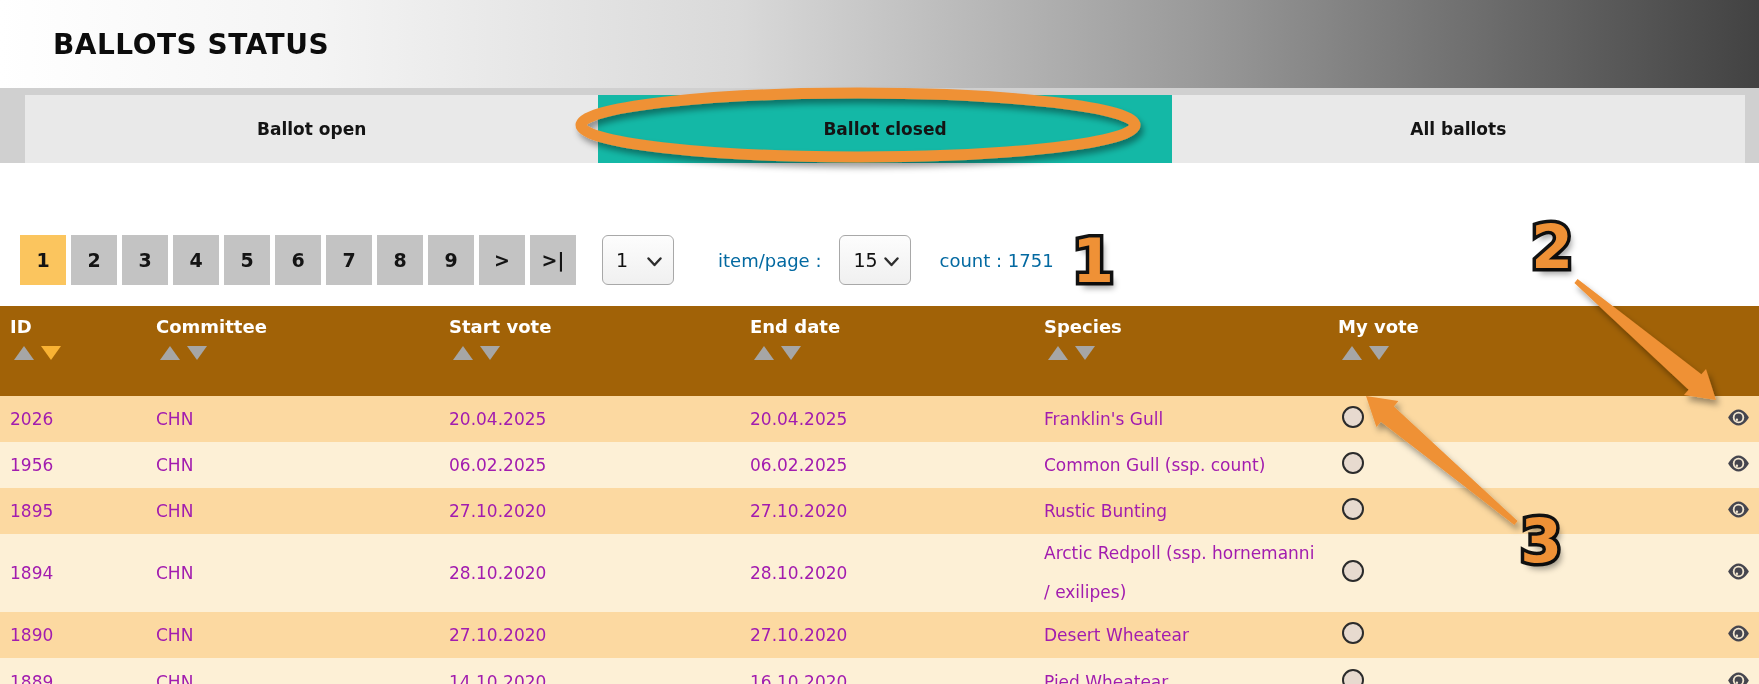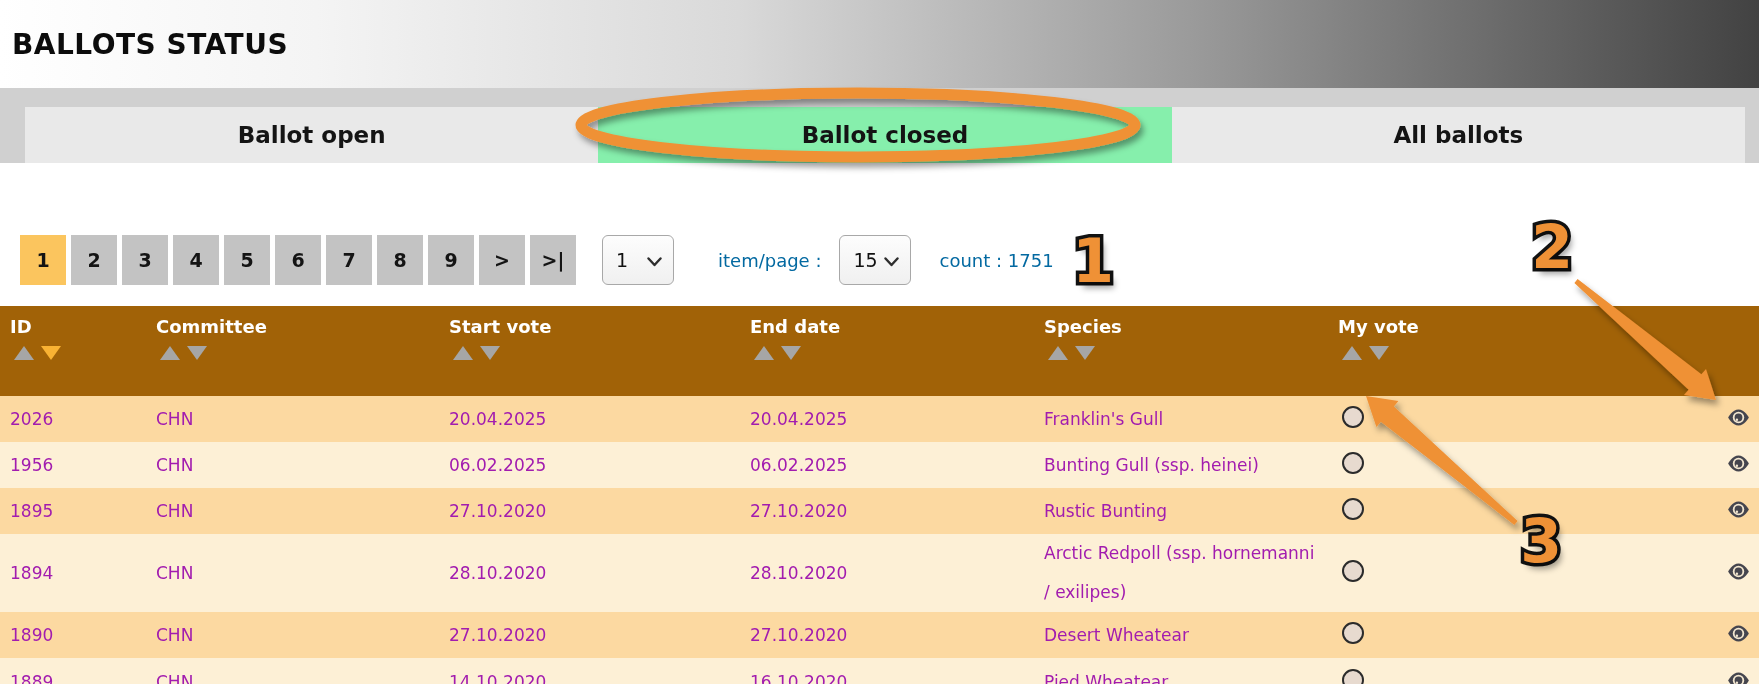--- a/index.html
+++ b/index.html
@@ -6,37 +6,37 @@
   body{
     width:1759px;height:684px;overflow:hidden;position:relative;
     background:#ffffff;
     font-family:"DejaVu Sans","Liberation Sans",sans-serif;
     color:#111;
   }
   
   .banner{
     height:88px;
     background:linear-gradient(90deg,#ffffff 0%,#f4f4f4 18%,#d9d9d9 42%,#9a9a9a 68%,#424242 100%);
-    display:flex;align-items:center;
+    display:flex;align-items:center;padding-left:41px;
   }
   .banner h1{
     margin:0 0 0 12px;font-size:28px;font-weight:bold;letter-spacing:.5px;color:#0c0c0c;
   }
   
   .tabbar{
     height:75px;background:#d0d0d0;
     display:flex;align-items:flex-end;
     padding:0 14px 0 25px;box-sizing:border-box;
   }
   .tab{
-    flex:1;height:56px;background:#e9e9e9;
+    flex:1;height:68px;background:#e9e9e9;
     display:flex;align-items:center;justify-content:center;
-    font-size:23px;font-weight:bold;color:#141414;cursor:pointer;
-  }
-  .tab.active{background:#86efac;}
+    font-size:17px;font-weight:bold;color:#141414;cursor:pointer;
+  }
+  .tab.active{background:#14b8a6;}
   
   .controls{
     margin-top:72px;height:50px;padding-left:20px;
     display:flex;align-items:center;
   }
   .pg{
     width:46px;height:50px;margin-right:5px;border:none;
     background:#c3c3c3;color:#141414;
     font-family:"DejaVu Sans","Liberation Sans",sans-serif;
     font-size:19px;font-weight:bold;cursor:pointer;
@@ -218,21 +218,21 @@
         </svg>
       </span>
     </td>
   </tr>
 
   <tr>
     <td>1956</td>
     <td>CHN</td>
     <td>06.02.2025</td>
     <td>06.02.2025</td>
-    <td class="species">Bunting Gull (ssp. heinei)</td>
+    <td class="species">Common Gull (ssp. count)</td>
     <td class="vote"><span class="radio"></span></td>
     <td class="view">
       <span class="eye">
         <svg width="23" height="17" viewBox="0 0 23 17">
           <path d="M11.5 0.4 C5.4 0.4 1.1 8.5 1.1 8.5 C1.1 8.5 5.4 16.6 11.5 16.6 C17.6 16.6 21.9 8.5 21.9 8.5 C21.9 8.5 17.6 0.4 11.5 0.4 Z" fill="#45454e"></path>
           <circle cx="11.5" cy="8.5" r="5.7" fill="#f3e7d0"></circle>
           <circle cx="11.5" cy="8.5" r="3.9" fill="#45454e"></circle>
           <circle cx="9.9" cy="10.7" r="1.2" fill="#f3e7d0"></circle>
         </svg>
       </span>

